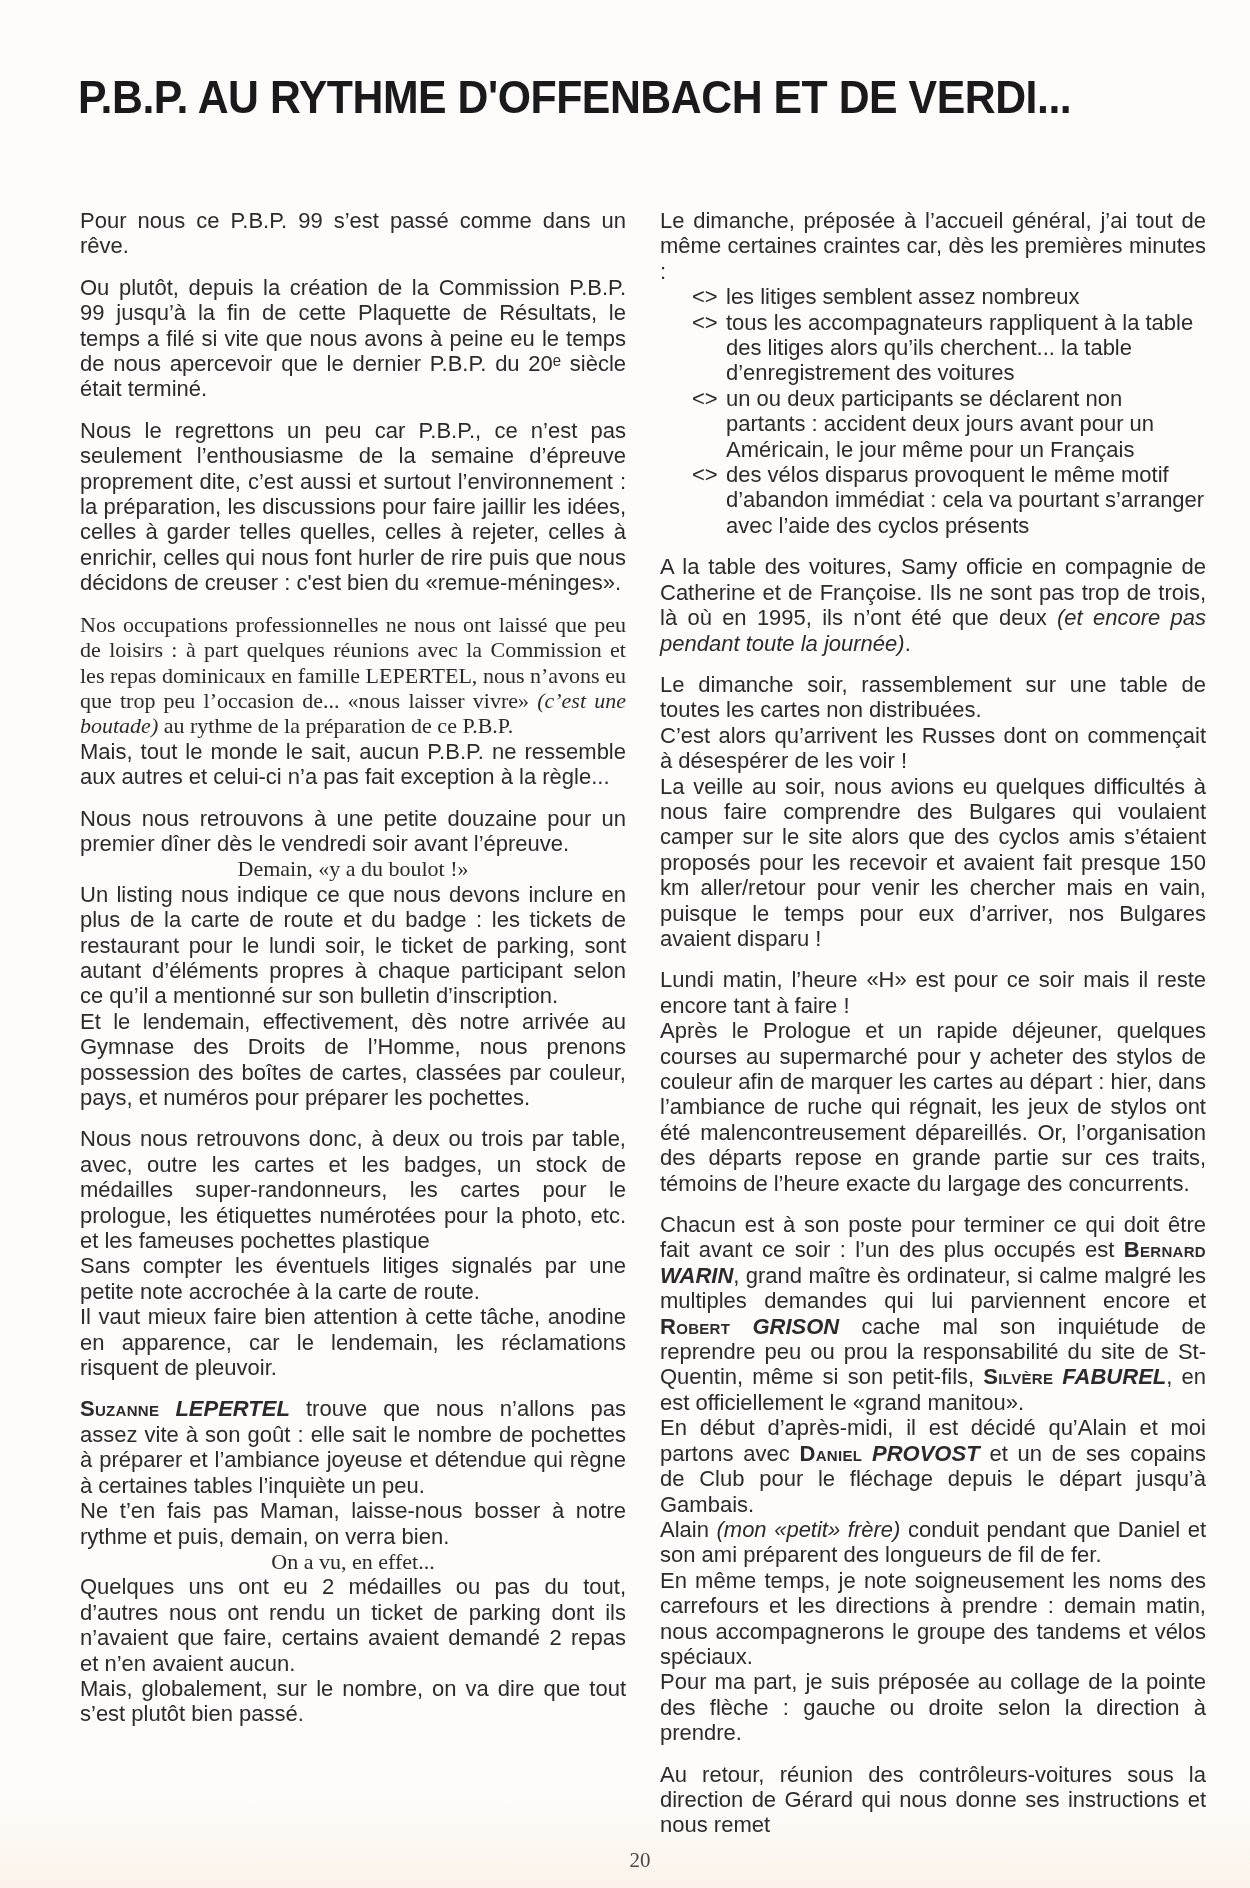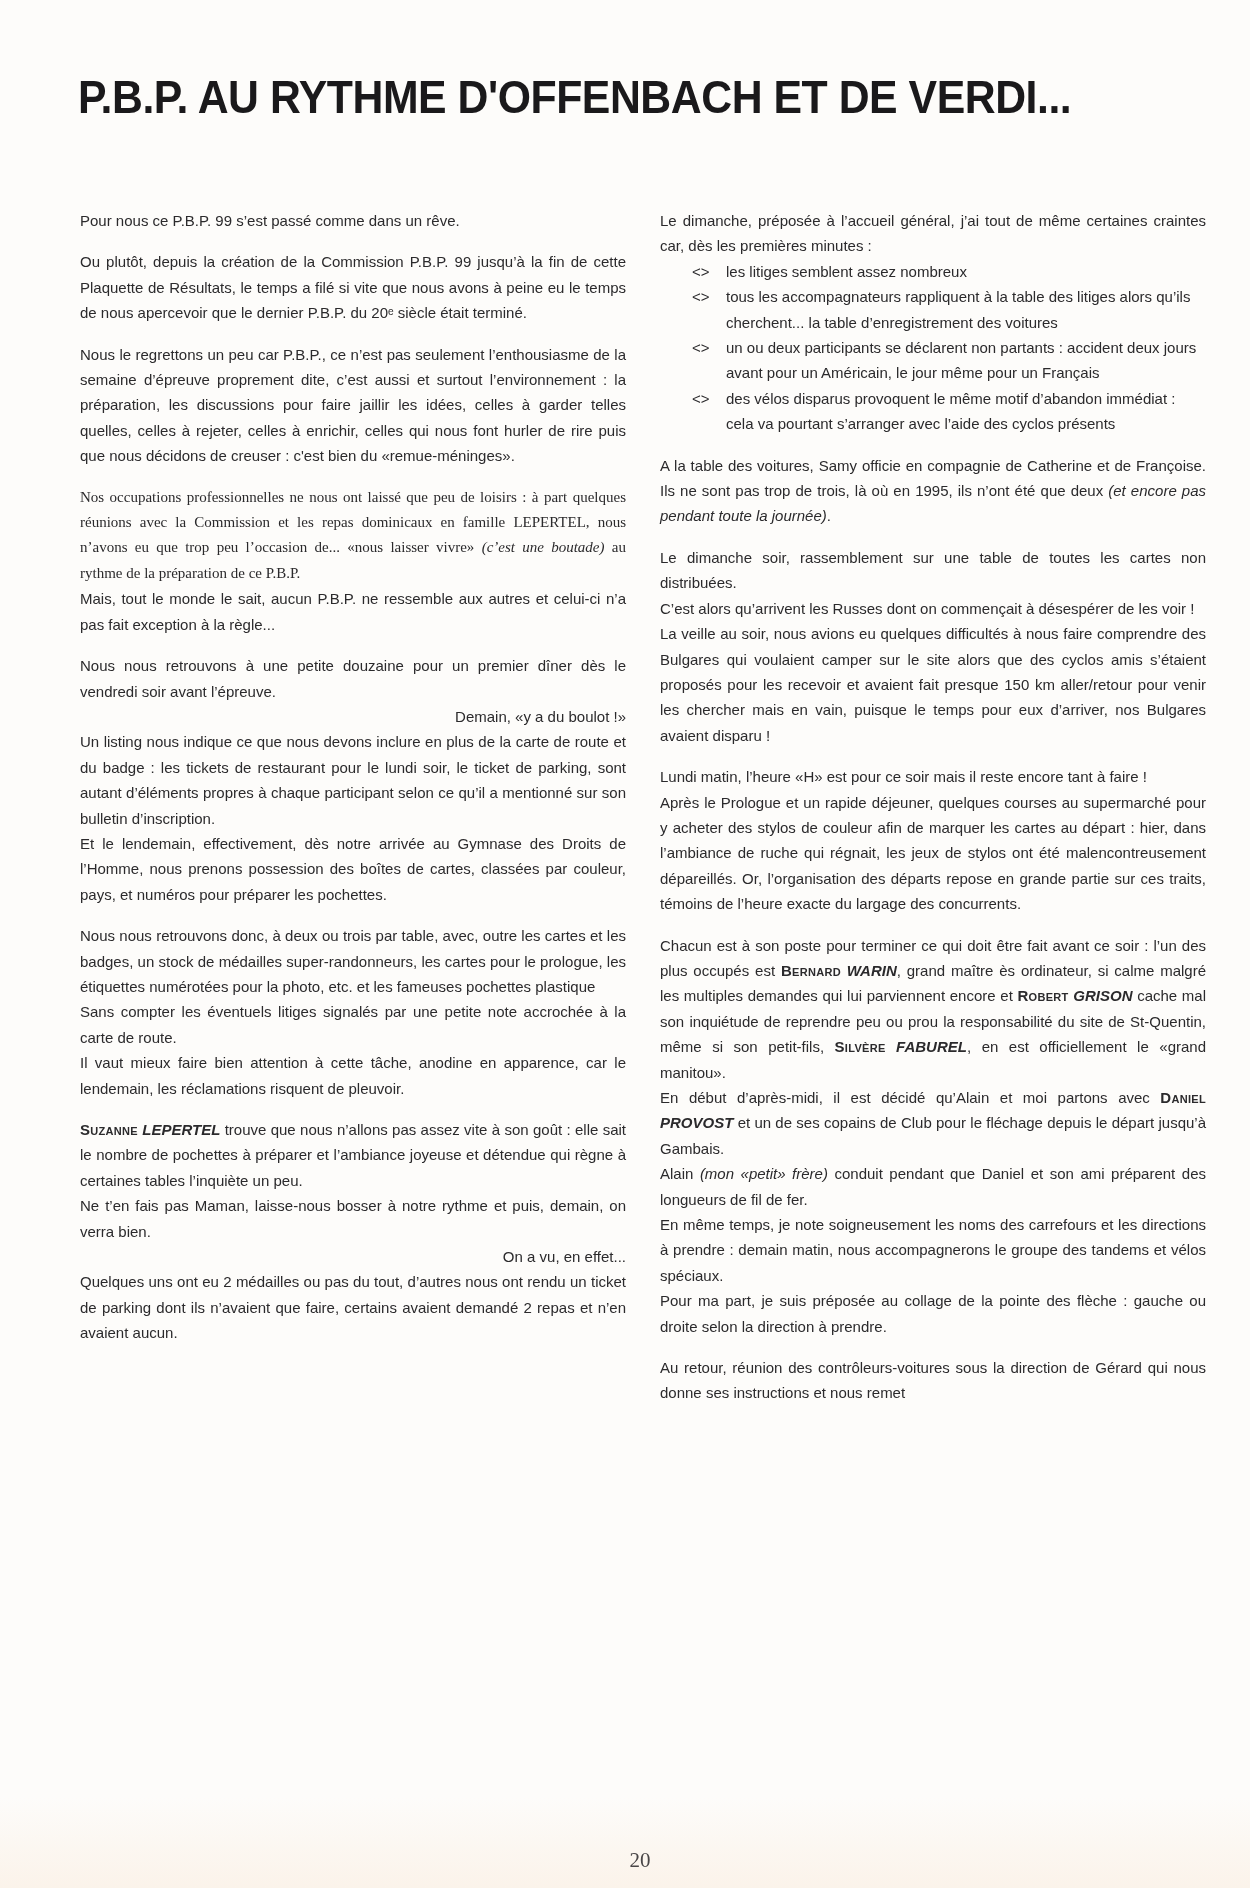--- a/index.html
+++ b/index.html
@@ -32,34 +32,35 @@
       letter-spacing: -0.5px;
       color: #1a191b;
       transform: scaleX(0.93);
       transform-origin: left top;
       white-space: nowrap;
     }
     .col {
       position: absolute;
       top: 208px;
       width: 546px;
-      font-size: 15px;
+      font-size: 22px;
       line-height: 25.4px;
       text-align: justify;
     }
     .col-left { left: 80px; }
     .col-right { left: 660px; }
     .col p {
       margin: 0;
     }
     .col p.gap {
       margin-top: 16px;
     }
     .col p.right {
-      text-align: right;
+      text-align: center;
+      font-family: Liberation Serif, serif;
     }
     .col p.last-left {
       text-align-last: left;
       font-family: Liberation Serif, serif;
     }
     .it { font-style: italic; }
     .sc {
       font-weight: bold;
       font-variant: small-caps;
       letter-spacing: 0.3px;
@@ -108,20 +109,21 @@
   <p class="right">Demain, «y a du boulot !»</p>
   <p>Un listing nous indique ce que nous devons inclure en plus de la carte de route et du badge : les tickets de restaurant pour le lundi soir, le ticket de parking, sont autant d’éléments propres à chaque participant selon ce qu’il a mentionné sur son bulletin d’inscription.</p>
   <p>Et le lendemain, effectivement, dès notre arrivée au Gymnase des Droits de l’Homme, nous prenons possession des boîtes de cartes, classées par couleur, pays, et numéros pour préparer les pochettes.</p>
   <p class="gap">Nous nous retrouvons donc, à deux ou trois par table, avec, outre les cartes et les badges, un stock de médailles super-randonneurs, les cartes pour le prologue, les étiquettes numérotées pour la photo, etc. et les fameuses pochettes plastique</p>
   <p>Sans compter les éventuels litiges signalés par une petite note accrochée à la carte de route.</p>
   <p>Il vaut mieux faire bien attention à cette tâche, anodine en apparence, car le lendemain, les réclamations risquent de pleuvoir.</p>
   <p class="gap"><span class="sc">Suzanne</span> <span class="nm">LEPERTEL</span><span> trouve que nous n’allons pas assez vite à son goût : elle sait le nombre de pochettes à préparer et l’ambiance joyeuse et détendue qui règne à certaines tables l’inquiète un peu.</span></p>
   <p>Ne t’en fais pas Maman, laisse-nous bosser à notre rythme et puis, demain, on verra bien.</p>
   <p class="right">On a vu, en effet...</p>
   <p>Quelques uns ont eu 2 médailles ou pas du tout, d’autres nous ont rendu un ticket de parking dont ils n’avaient que faire, certains avaient demandé 2 repas et n’en avaient aucun.</p>
+  <p>Mais, globalement, sur le nombre, on va dire que tout s’est plutôt bien passé.</p>
 </div>
 
 <div class="col col-right">
   <p>Le dimanche, préposée à l’accueil général, j’ai tout de même certaines craintes car, dès les premières minutes :</p>
   <ul class="bullets">
     <li><span class="mark">&lt;&gt;</span><span>les litiges semblent assez nombreux</span></li>
     <li><span class="mark">&lt;&gt;</span><span>tous les accompagnateurs rappliquent à la table des litiges alors qu’ils cherchent... la table d’enregistrement des voitures</span></li>
     <li><span class="mark">&lt;&gt;</span><span>un ou deux participants se déclarent non partants : accident deux jours avant pour un Américain, le jour même pour un Français</span></li>
     <li><span class="mark">&lt;&gt;</span><span>des vélos disparus provoquent le même motif d’abandon immédiat : cela va pourtant s’arranger avec l’aide des cyclos présents</span></li>
   </ul>

